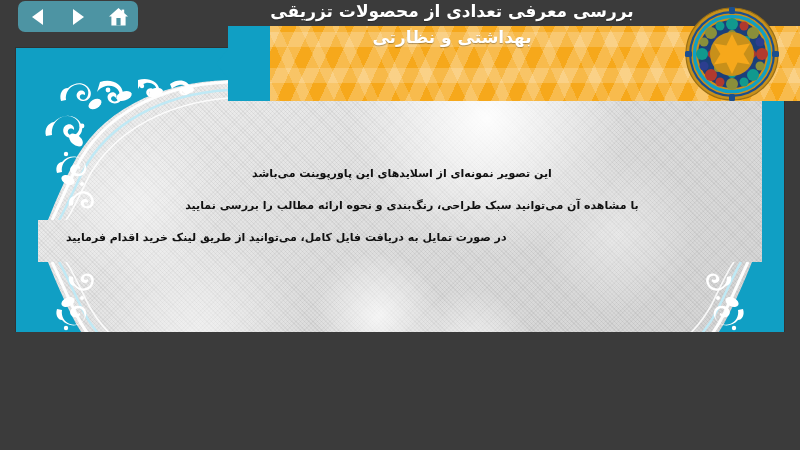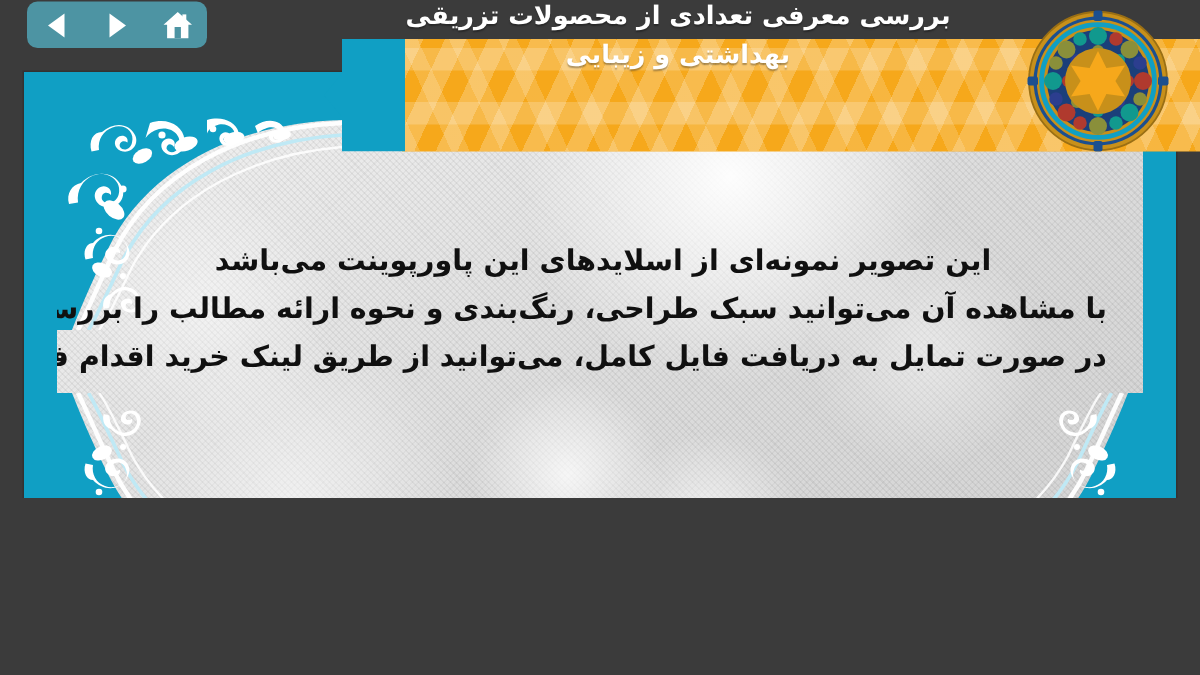--- a/index.html
+++ b/index.html
@@ -95,21 +95,21 @@
   .corner svg{display:block;width:100%;height:100%;}
   #corner-tl{left:0;top:0;}
   #corner-bl{left:0;bottom:0;transform:scaleY(-1);}
   #corner-br{right:0;bottom:0;transform:scale(-1,-1);}
 
   
   #bodytext{
     position:absolute;left:28px;right:24px;top:88px;
     direction:rtl;text-align:right;
     color:#101010;
-    font-size:19px;line-height:32px;
+    font-size:11px;line-height:32px;
     font-weight:600;
     z-index:20;
   }
   #bodytext div{white-space:nowrap;}
   #bodytext .l1{text-align:center;padding-right:0;}
   #bodytext .l2{text-align:center;padding-left:20px;}
   #bodytext .l3{text-align:left;}
 </style>
 </head>
 <body>
@@ -149,21 +149,21 @@
   </div>
 
   <div id="banner">
     <div class="chev"></div>
     <div class="band b1"></div>
     <div class="band b2"></div>
   </div>
 
   <div id="titleblock">
     <div>بررسی معرفی تعدادی از محصولات تزریقی</div>
-    <div>بهداشتی و زیبایی</div>
+    <div>بهداشتی و نظارتی</div>
   </div>
 
   <div id="slide">
     <div id="content">
 
       <div class="corner" id="corner-tl">
         <svg viewBox="0 0 190 150">
           <path d="M0,0 L190,0 L190,10 C120,12 60,42 34,96 C22,120 14,140 10,150 L0,150 Z" fill="#109fc4"></path>
           <path d="M190,12 C122,15 64,45 38,98 C27,121 19,140 14,150" stroke="#ffffff" stroke-width="3" fill="none" opacity="0.95"></path>
           <path d="M190,20 C126,24 70,52 44,103 C34,124 26,142 21,150" stroke="#bfe9f5" stroke-width="2.4" fill="none"></path>

